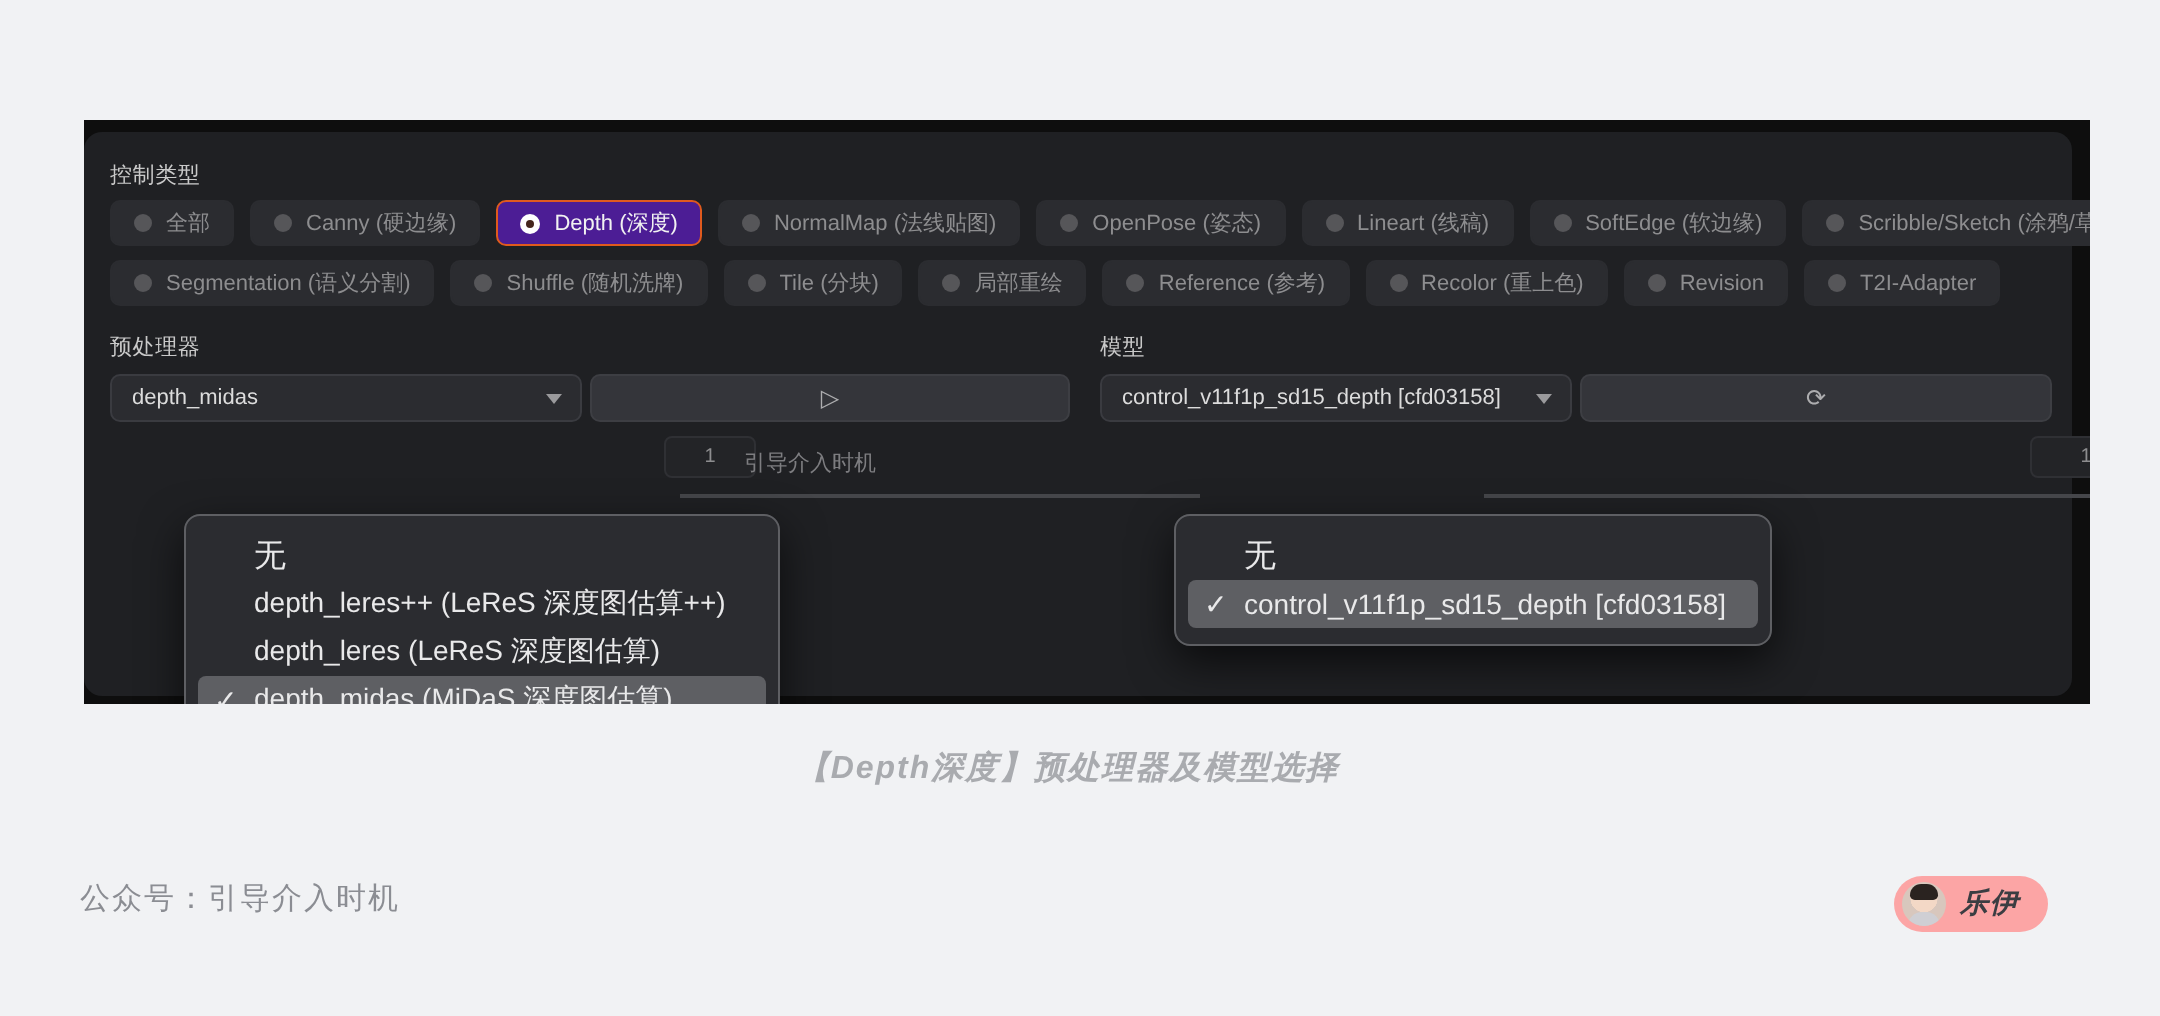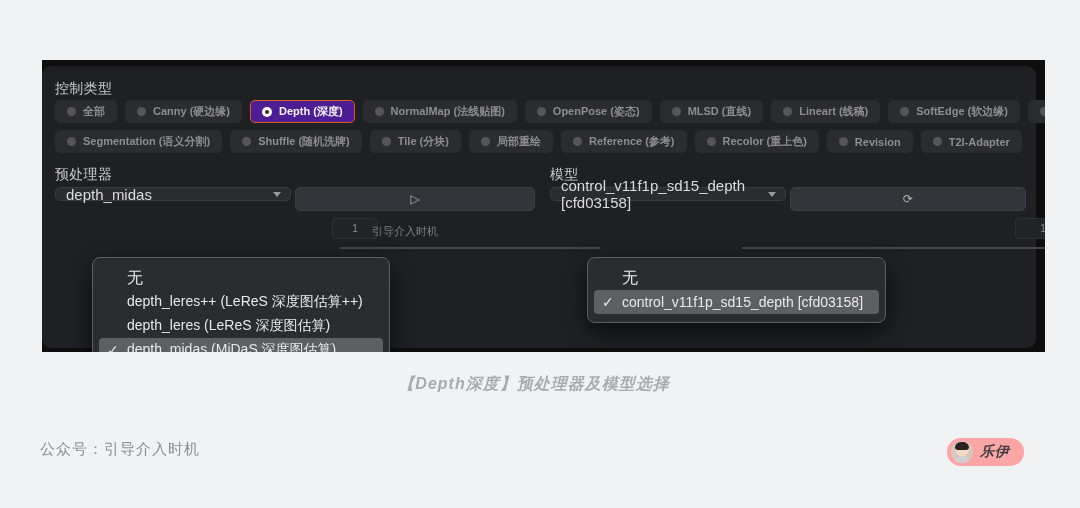--- a/index.html
+++ b/index.html
@@ -15,35 +15,35 @@
     position:absolute;left:42px;top:60px;width:1003px;height:292px;
     background:#0e0e0e;
     overflow:hidden;
   }
   #panel{
     position:absolute;left:0px;top:6px;width:994px;height:282px;
     background:#1f2023;
     border-radius:9px;
   }
   .sec-label{
-    color:#c9c9c9;font-size:14px;letter-spacing:.3px;
+    color:#c9c9c9;font-size:11px;letter-spacing:.3px;
   }
   
   #ctrl-label{position:absolute;left:13px;top:14px;}
   .row{position:absolute;display:flex;gap:8px;}
   #row1{left:13px;top:34px;}
   #row2{left:13px;top:64px;}
   .chip{
     height:23px;box-sizing:border-box;
     background:#2b2c30;
     border:1px solid #2b2c30;
     border-radius:5px;
     display:flex;align-items:center;gap:7px;
     padding:0 11px;
-    color:#8d8d8f;font-size:11px;white-space:nowrap;font-weight:bold;
+    color:#8d8d8f;font-size:11px;white-space:nowrap;
   }
   .chip .radio{
     width:9px;height:9px;border-radius:50%;
     background:#565659;flex:0 0 auto;
   }
   .chip.active{
     background:#4c1d95;
     border:1.6px solid #e05a1e;
     color:#f2f2f2;
   }
@@ -55,23 +55,23 @@
   }
   .chip.active .radio::after{
     content:"";position:absolute;left:3px;top:3px;
     width:4px;height:4px;border-radius:50%;background:#45261c;
   }
   
   #pre-label{position:absolute;left:13px;top:100px;}
   #mod-label{position:absolute;left:508px;top:100px;}
 
   .selectbox{
-    position:absolute;height:14px;box-sizing:border-box;
+    position:absolute;height:24px;box-sizing:border-box;
     background:#2b2c30;border:1px solid #3a3b40;border-radius:5px;
-    color:#dcdcdc;font-size:15px;
+    color:#dcdcdc;font-size:11px;
     display:flex;align-items:center;padding:0 10px;
   }
   .caret{
     position:absolute;right:9px;top:50%;margin-top:-2px;
     width:0;height:0;border-left:4px solid transparent;border-right:4px solid transparent;
     border-top:5px solid #9a9a9c;
   }
   .actbtn{
     position:absolute;height:24px;box-sizing:border-box;
     background:#34353a;border:1px solid #3d3e43;border-radius:5px;
@@ -174,24 +174,20 @@
         <div class="chip">
           <span class="radio"></span>
           <span>NormalMap (法线贴图)</span>
         </div>
         <div class="chip">
           <span class="radio"></span>
           <span>OpenPose (姿态)</span>
         </div>
         <div class="chip">
           <span class="radio"></span>
-          <span>MLSD (直线)</span>
-        </div>
-        <div class="chip">
-          <span class="radio"></span>
           <span>Lineart (线稿)</span>
         </div>
         <div class="chip">
           <span class="radio"></span>
           <span>SoftEdge (软边缘)</span>
         </div>
         <div class="chip">
           <span class="radio"></span>
           <span>Scribble/Sketch (涂鸦/草图)</span>
         </div>

